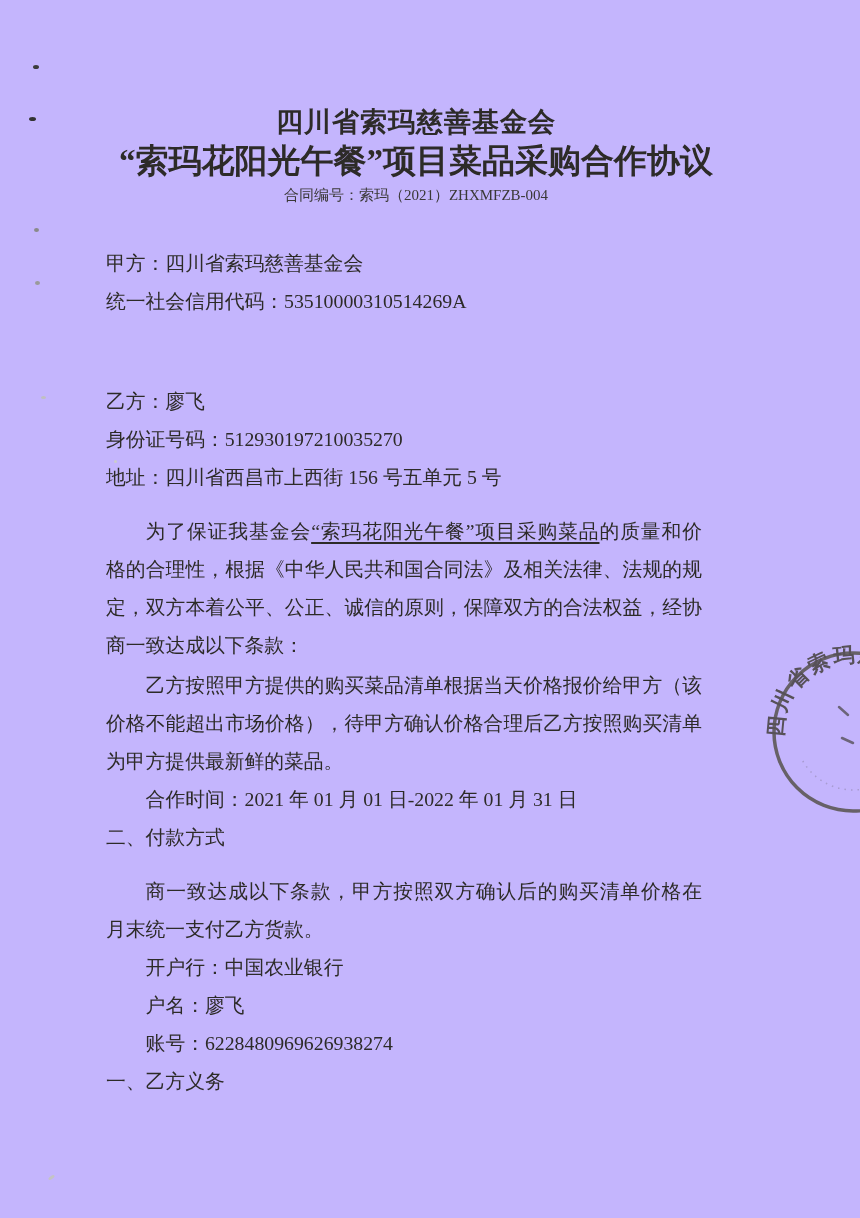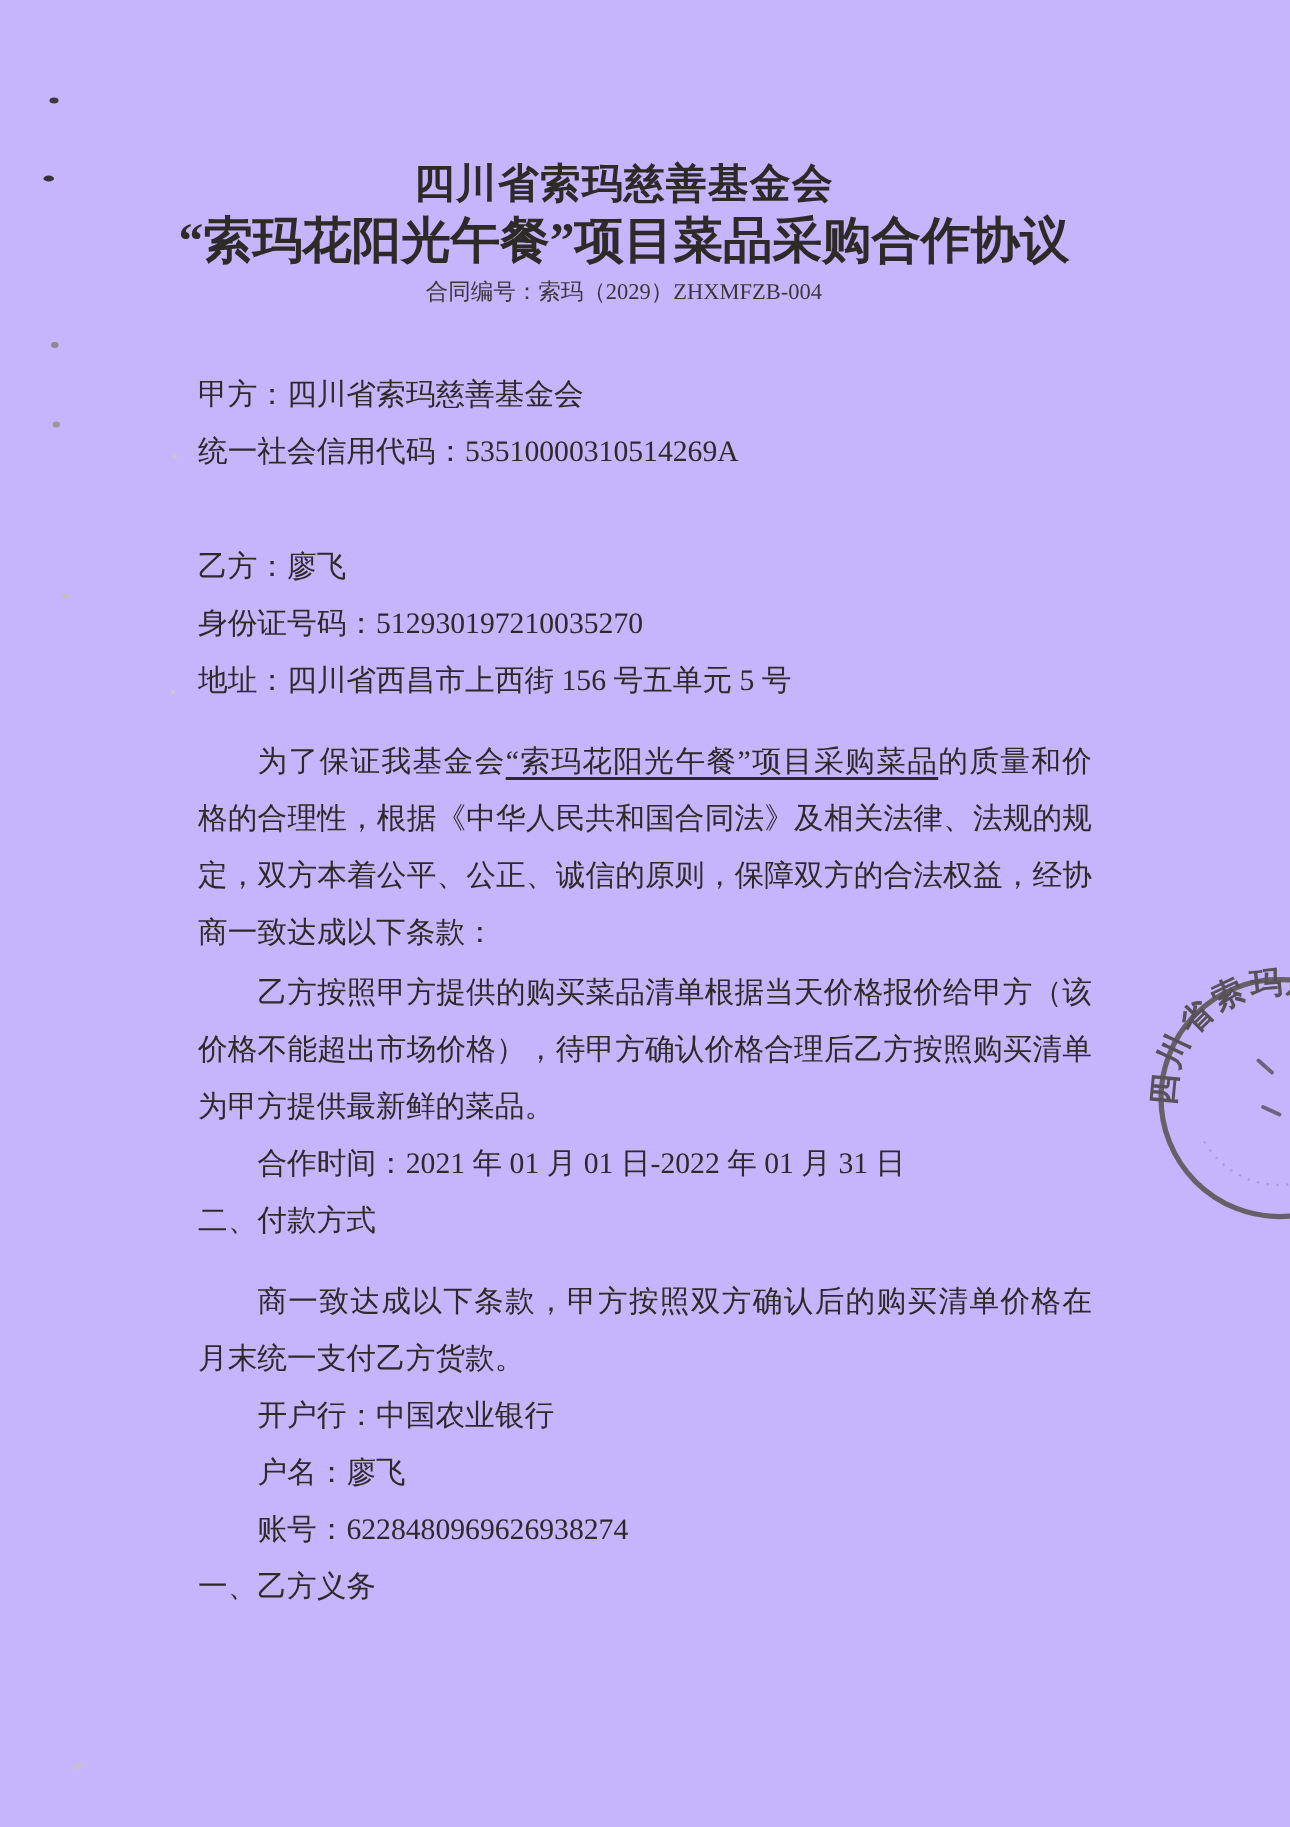--- a/index.html
+++ b/index.html
@@ -11,27 +11,27 @@
   }
   .header {
     position:absolute; left:118px; top:102px; width:596px;
     text-align:center;
   }
   .title-main  { font-size:27px; font-weight:bold; line-height:40px; letter-spacing:1px; white-space:nowrap; }
   .title-sub   { font-size:33px; font-weight:bold; line-height:38px; white-space:nowrap; }
   .contract-no { font-size:15px; line-height:24px; margin-top:3px; color:#3a3836; }
 
   .content {
-    position:absolute; left:132px; top:244px; width:596px;
+    position:absolute; left:106px; top:244px; width:596px;
     font-size:19.8px;
   }
   .line   { height:38px; line-height:38px; white-space:nowrap; }
   .j      { white-space:normal; text-align:justify; text-align-last:justify; overflow:hidden; }
   .indent { text-indent:2em; }
-  .gap-lg { margin-top:39px; }
+  .gap-lg { margin-top:62px; }
   .gap-sm { margin-top:16px; }
   .gap-xs { margin-top:2px; }
   .uline  { text-decoration:underline; text-underline-offset:4px; text-decoration-thickness:1.5px; }
 
   .stamp { position:absolute; left:733px; top:612px; width:240px; height:240px; opacity:.85; }
   .stamp text { font-family:"Liberation Serif","DejaVu Serif",serif; font-weight:bold; }
 
   .speck { position:absolute; border-radius:50%; }
   .sp1 { left:33px;  top:65px;   width:6px; height:4px; background:#3c3c3c; }
   .sp2 { left:29px;  top:117px;  width:7px; height:4px; background:#333333; }
@@ -43,21 +43,21 @@
   .sp8 { left:48px;  top:1176px; width:7px; height:3px; background:#c4c4c4; transform:rotate(-35deg); }
 </style>
 </head>
 <body>
 
 <div class="page">
 
   <div class="header">
     <div class="title-main">四川省索玛慈善基金会</div>
     <div class="title-sub">“索玛花阳光午餐”项目菜品采购合作协议</div>
-    <div class="contract-no">合同编号：索玛（2029）ZHXMFZB-004</div>
+    <div class="contract-no">合同编号：索玛（2021）ZHXMFZB-004</div>
   </div>
 
   <div class="content">
     <div class="line">甲方：四川省索玛慈善基金会</div>
     <div class="line">统一社会信用代码：53510000310514269A</div>
 
     <div class="line gap-lg">乙方：廖飞</div>
     <div class="line">身份证号码：512930197210035270</div>
     <div class="line">地址：四川省西昌市上西街 156 号五单元 5 号</div>
 

